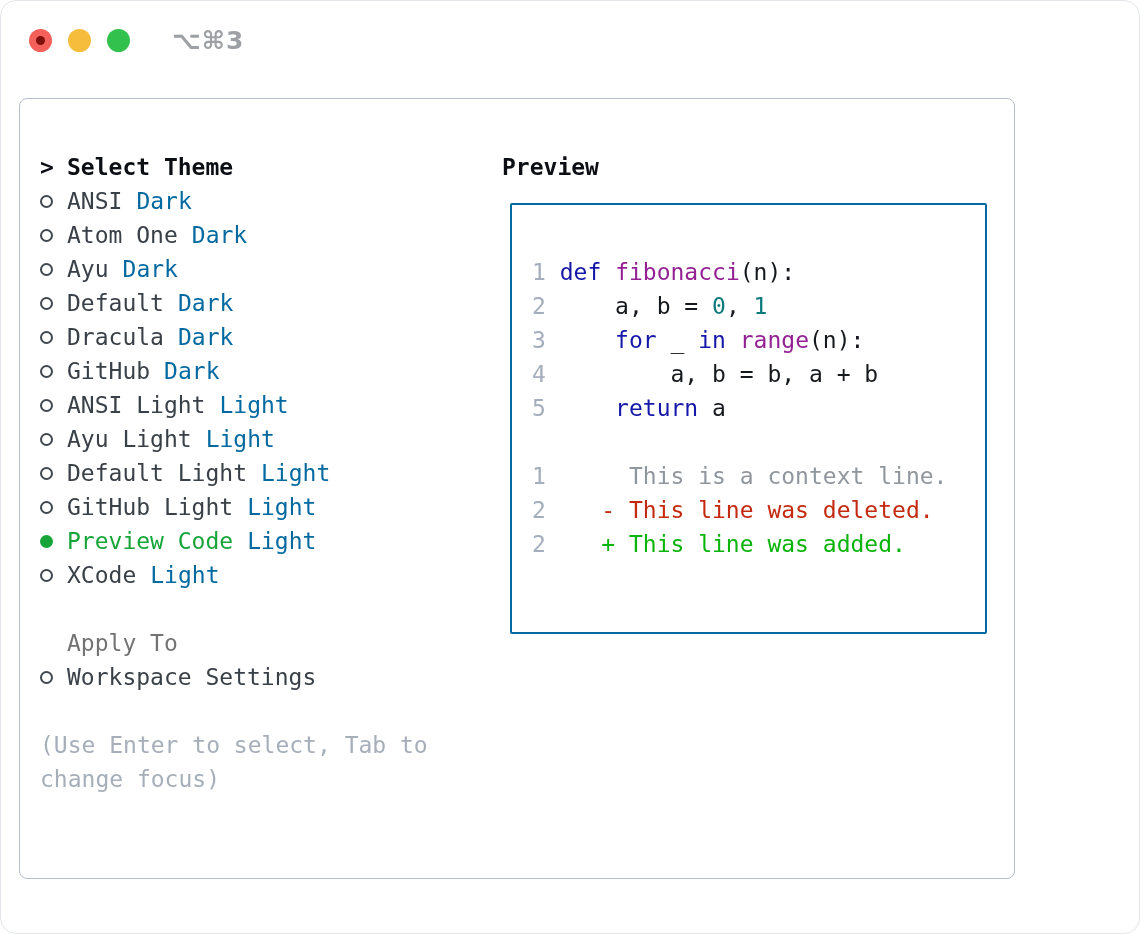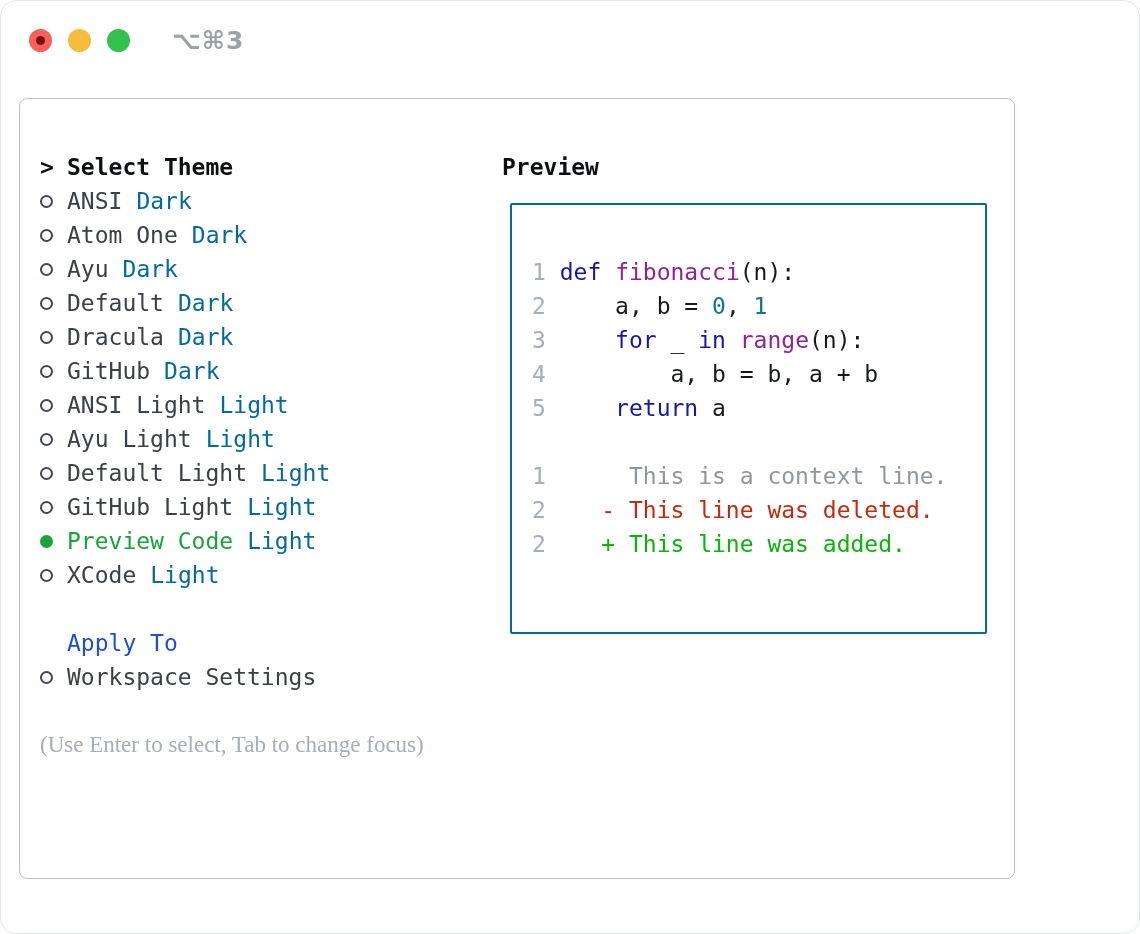--- a/index.html
+++ b/index.html
@@ -49,28 +49,28 @@
   .left { position: absolute; left: 20px; top: 51px; }
   .row { display: flex; align-items: center; height: 34px; font-size: 23px; }
   .bullet-col { width: 27px; display: flex; align-items: center; flex: none; }
   .bullet {
     width: 13px; height: 13px; border-radius: 50%;
     border: 2px solid #41474f; background: transparent;
   }
   .bullet.sel { border-color: var(--accent-green); background: var(--accent-green); }
   .prefix { font-weight: bold; color: #0b0e13; font-size: 23px; }
   .ttl  { font-weight: bold; color: #0b0e13; }
-  .ttl2 { color: #1d4ed8; }
+  .ttl2 { color: #737373; }
   .tname { color: #3a4047; white-space: pre; text-align: right; }
   .tname.selname { color: var(--accent-green); }
   .tvariant { color: #0369a1; margin-left: 14px; white-space: pre; }
   .apply-head { margin-top: 34px; }
   .hint {
     margin-top: 34px; width: 445px;
-    font-size: 23px; line-height: 34px; color: #a6aeb9; font-family: Liberation Serif, serif;
+    font-size: 23px; line-height: 34px; color: #a6aeb9;
   }
 
   
   .preview-title {
     position: absolute; left: 482px; top: 51px;
     height: 34px; line-height: 34px;
     font-size: 23px; font-weight: bold; color: #0b0e13;
   }
   .preview-box {
     position: absolute; left: 490px; top: 104px;

